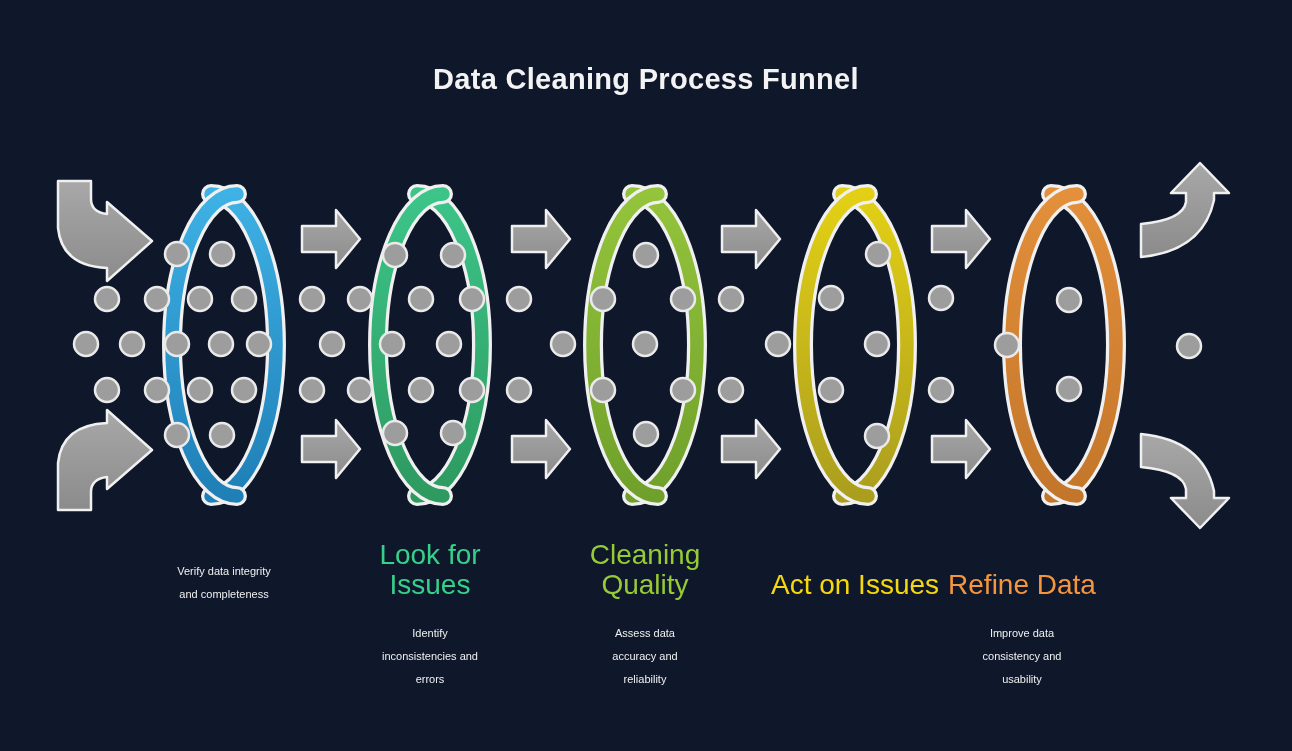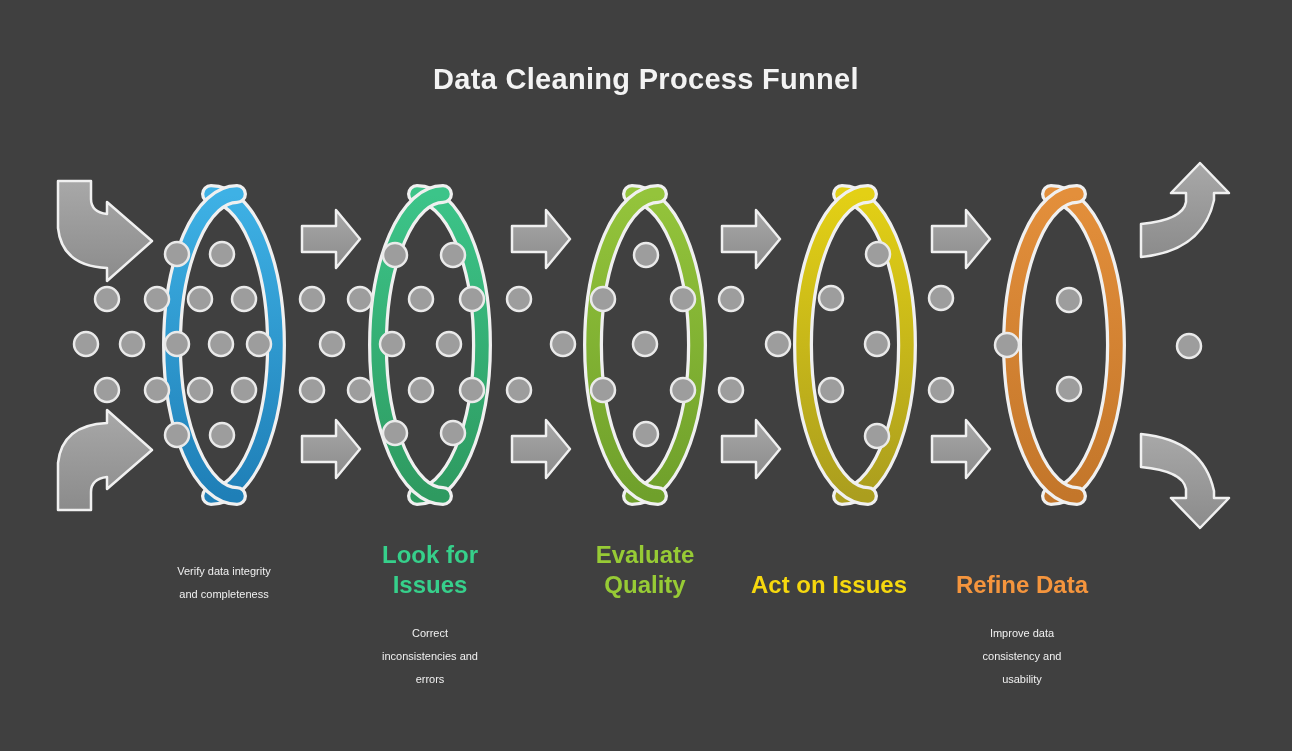--- a/index.html
+++ b/index.html
@@ -3,27 +3,27 @@
 <meta charset="utf-8">
 <style>
   html,body{margin:0;padding:0}
   .canvas{position:relative;width:1292px;height:751px;background:#2b2b2b;
           font-family:"Liberation Sans",sans-serif;overflow:hidden}
   .title{position:absolute;top:63px;left:0;width:100%;margin:0;text-align:center;
          font-size:29px;font-weight:bold;color:#f3f3f3;letter-spacing:.3px}
   #funnel-svg{position:absolute;top:0;left:0;display:block}
   .stage-col{position:absolute;top:538px;width:220px;text-align:center}
   .stage-name{height:62px;display:flex;align-items:flex-end;justify-content:center;
-              font-size:24px;line-height:30px;font-weight:bold;white-space:pre-line}
+              font-size:28px;line-height:30px;font-weight:normal;white-space:pre-line}
   .stage-desc{margin-top:22px;font-size:11px;line-height:23px;color:#f0f0f0;white-space:pre-line}
 </style>
 </head>
 <body>
 
-<div class="canvas" id="canvas" style="background: #404040;">
+<div class="canvas" id="canvas" style="background: #0f172a;">
   <h1 class="title">Data Cleaning Process Funnel</h1>
 
   <svg id="funnel-svg" width="1292" height="530" viewBox="0 0 1292 530">
       <defs>
         <linearGradient id="rg0" x1="0" y1="0" x2="0" y2="1">
           <stop offset="0%" stop-color="#3eb1e5"></stop>
           <stop offset="100%" stop-color="#1f7fb7"></stop>
         </linearGradient>
         <linearGradient id="rg1" x1="0" y1="0" x2="0" y2="1">
           <stop offset="0%" stop-color="#3cc489"></stop>
@@ -153,29 +153,32 @@
     </svg>
 
   <div>
     <div class="stage-col" style="left: 114px;">
       <div class="stage-desc">Verify data integrity
 and completeness</div>
     </div>
     <div class="stage-col" style="left: 320px;">
       <div class="stage-name" style="color: rgb(54, 208, 139);">Look for
 Issues</div>
-      <div class="stage-desc">Correct
+      <div class="stage-desc">Identify
 inconsistencies and
 errors</div>
     </div>
     <div class="stage-col" style="left: 535px;">
-      <div class="stage-name" style="color: rgb(151, 203, 53);">Evaluate
+      <div class="stage-name" style="color: rgb(151, 203, 53);">Cleaning
 Quality</div>
+      <div class="stage-desc">Assess data
+accuracy and
+reliability</div>
     </div>
-    <div class="stage-col" style="left: 719px;">
+    <div class="stage-col" style="left: 745px;">
       <div class="stage-name" style="color: rgb(246, 216, 14);">Act on Issues</div>
     </div>
     <div class="stage-col" style="left: 912px;">
       <div class="stage-name" style="color: rgb(245, 149, 61);">Refine Data</div>
       <div class="stage-desc">Improve data
 consistency and
 usability</div>
     </div>
   </div>
 </div>

